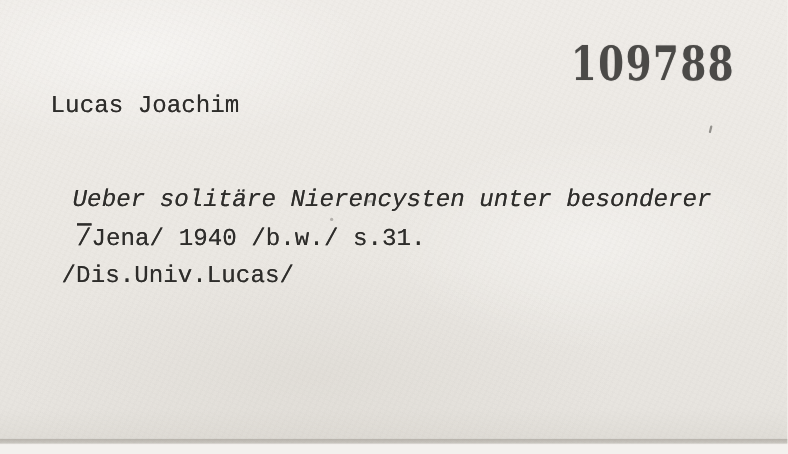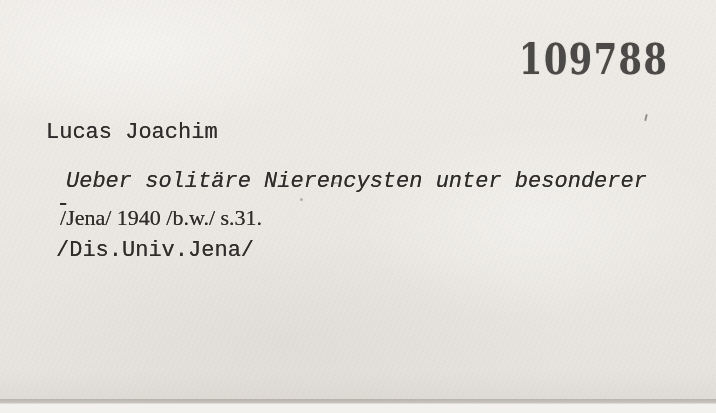--- a/index.html
+++ b/index.html
@@ -42,25 +42,25 @@
     text-shadow:0 0 1px rgba(58,57,55,.55);
     opacity:.9;
   }
   .tw{
     position:absolute;
     font-size:22px;line-height:25px;
     color:#2e2d2b;
     text-shadow:0 0 .6px rgba(46,45,43,.8);
     white-space:pre;
   }
-  .author{left:46px;top:84px;margin-top:36px;}
+  .author{left:46px;top:84px;}
   .title{left:46px;top:119px;font-style:italic;}
   .title .indent{padding-left:20px;display:block;}
   .title span{display:block;}
-  .pub{left:60px;top:205px;font-family:Liberation Serif, serif;}
+  .pub{left:70px;top:205px;}
   .pub .oslash{text-decoration:overline;text-decoration-thickness:2px;text-underline-offset:2px;}
   .src{left:56px;top:238px;}
   .speck{position:absolute;background:#4a4945;opacity:.55;pointer-events:none;}
   .speck-apostrophe{left:645px;top:114px;width:2px;height:7px;transform:rotate(14deg);border-radius:1px;}
   .speck-dash{left:331px;top:182px;width:10px;height:2px;opacity:.3;border-radius:1px;}
   .speck-dot{left:300px;top:198px;width:3px;height:3px;border-radius:50%;opacity:.35;}
 </style>
 </head>
 <body>
 
@@ -70,21 +70,21 @@
   <div class="stamp">109788</div>
 
   <div class="tw author">Lucas Joachim</div>
 
   <div class="tw title">
     <span class="indent">Ueber solitäre Nierencysten unter besonderer</span>
   </div>
 
   <div class="tw pub"><span class="oslash">/</span><span>Jena/ 1940 /b.w./ s.31.</span></div>
 
-  <div class="tw src">/Dis.Univ.Jena/</div>
+  <div class="tw src">/Dis.Univ.Lucas/</div>
 
   <div class="speck speck-apostrophe"></div>
   <div class="speck speck-dash"></div>
   <div class="speck speck-dot"></div>
 
   <div class="card-edge"></div>
 </div>
 <div class="scan-bottom"></div>
 
 </body></html>

